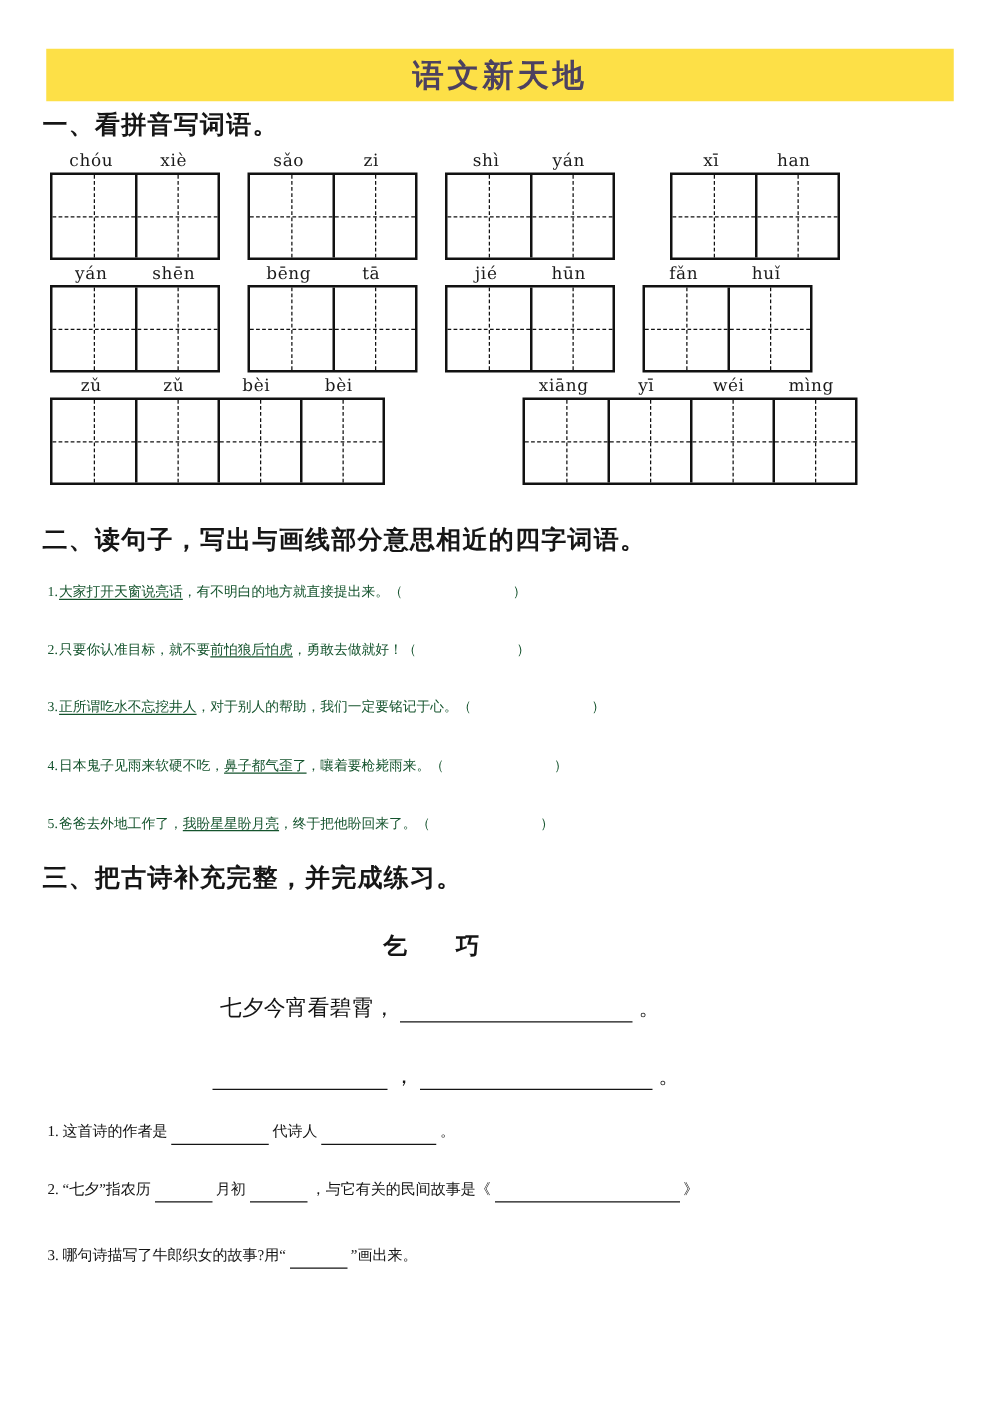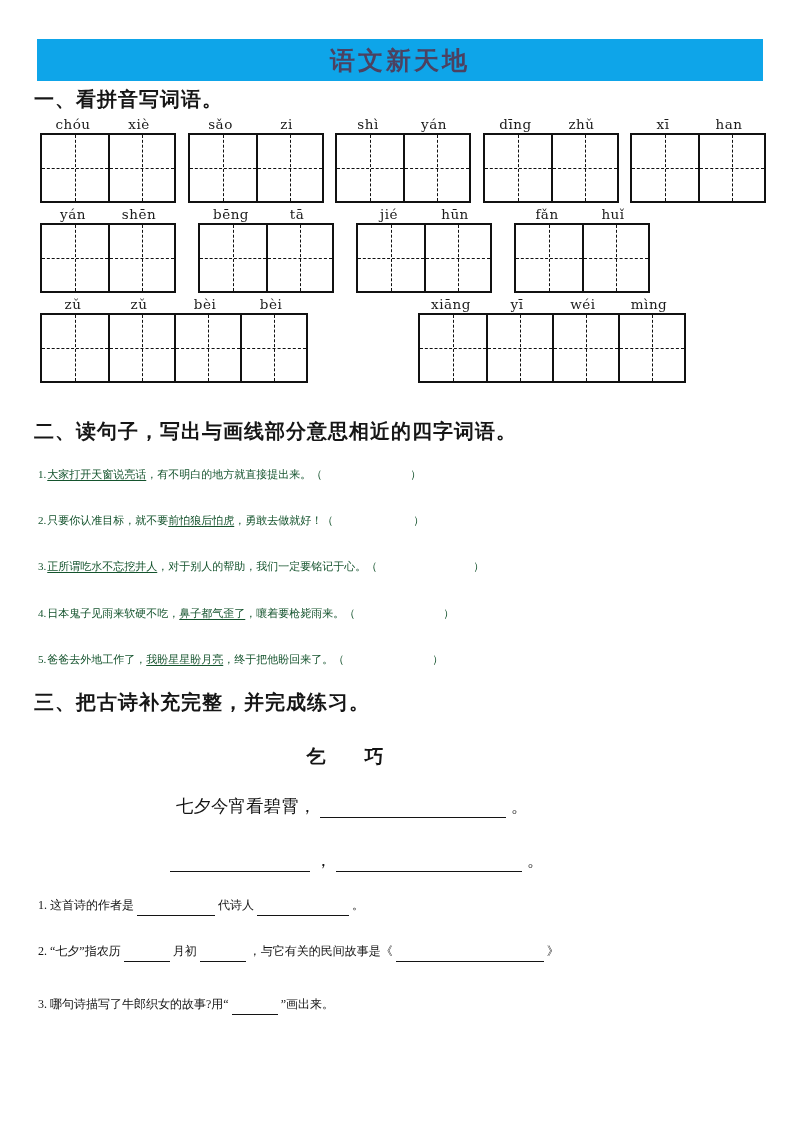--- a/index.html
+++ b/index.html
@@ -21,21 +21,21 @@
     width: 800px; height: 1131px;
   }
 
   
   .title-banner {
     position: absolute;
     left: 37px;
     top: 39px;
     width: 726px;
     height: 42px;
-    background: #0ea5e9;
+    background: #fde047;
     display: flex;
     align-items: center;
     justify-content: center;
   }
   .title-text {
     font-family: "DejaVu Serif", "Liberation Serif", serif;
     font-weight: bold;
     font-size: 25px;
     letter-spacing: 3px;
     color: #4c4160;
@@ -58,21 +58,21 @@
 
   
   .pinyin-area {
     position: absolute;
     left: 40px;
     top: 122px;
     width: 726px;
   }
   .grid-row {
     display: flex;
-    align-items: flex-end;
+    align-items: flex-start;
     margin-bottom: 9px;
     height: 81px;
   }
   .word-group {
     display: flex;
     flex-direction: column;
   }
   .pinyin-line {
     display: flex;
     font-family: "DejaVu Serif", "Liberation Serif", serif;
@@ -235,30 +235,20 @@
           <div class="pinyin-line">
             <span class="pinyin-cell">shì</span>
             <span class="pinyin-cell">yán</span>
           </div>
           <div class="boxes">
             <div class="tzg-cell"></div>
             <div class="tzg-cell"></div>
           </div>
         </div>
         <div class="gap-md"></div>
-        <div class="word-group">
-          <div class="pinyin-line">
-            <span class="pinyin-cell">dīng</span>
-            <span class="pinyin-cell">zhǔ</span>
-          </div>
-          <div class="boxes">
-            <div class="tzg-cell"></div>
-            <div class="tzg-cell"></div>
-          </div>
-        </div>
         <div class="gap-md"></div>
         <div class="word-group">
           <div class="pinyin-line">
             <span class="pinyin-cell">xī</span>
             <span class="pinyin-cell">han</span>
           </div>
           <div class="boxes">
             <div class="tzg-cell"></div>
             <div class="tzg-cell"></div>
           </div>

